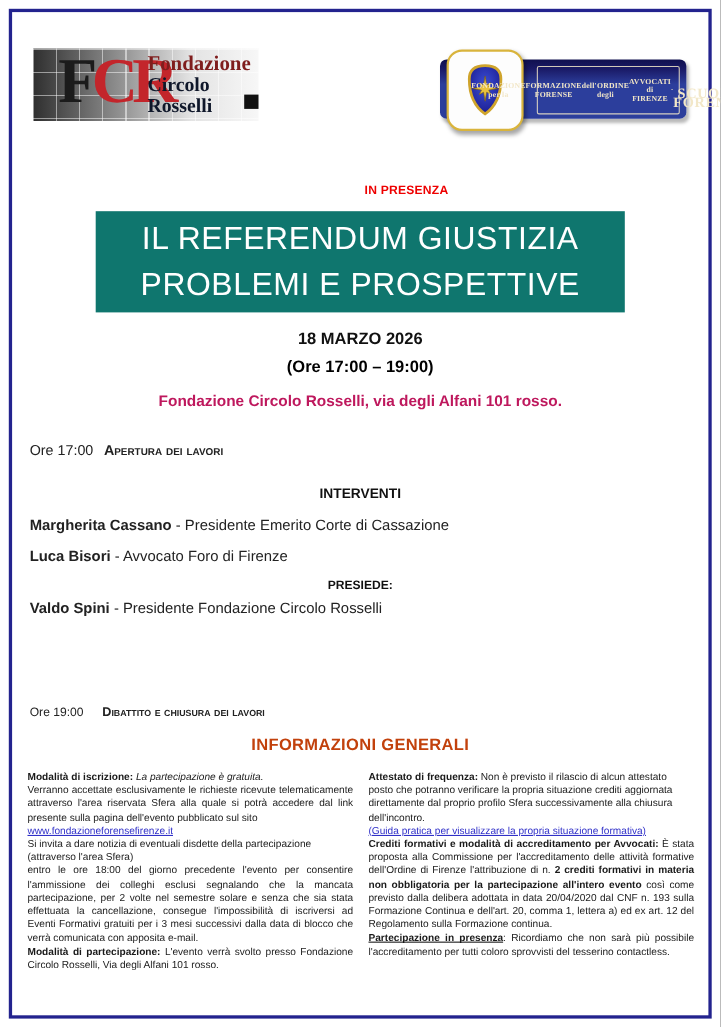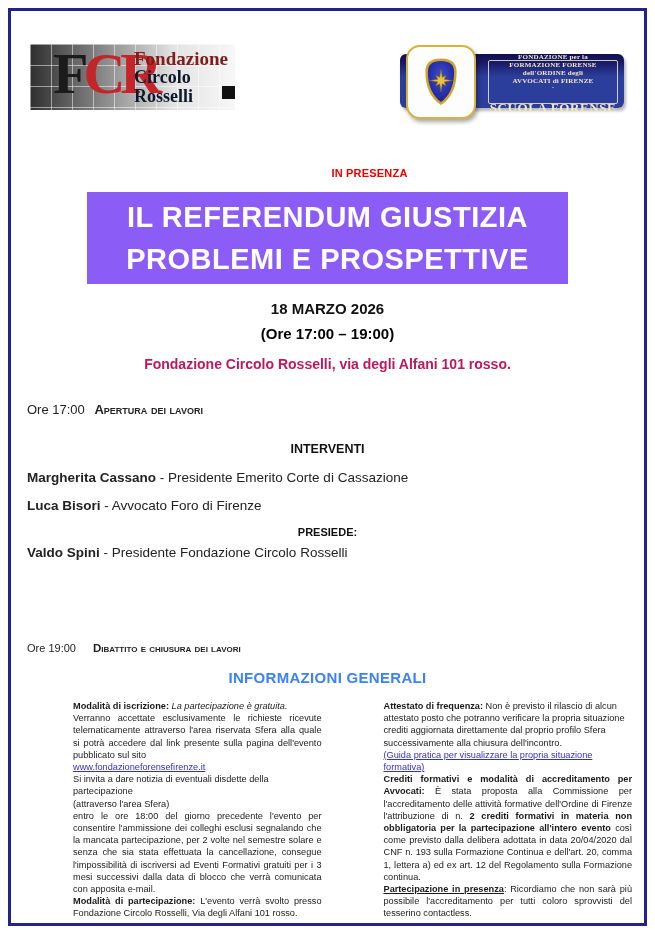--- a/index.html
+++ b/index.html
@@ -44,60 +44,60 @@
     box-shadow:2px 3px 3px rgba(0,0,0,.28);
   }
   .sf-card{
     position:absolute;left:14px;top:0;width:66px;height:70px;background:#fdfdfd;
     border:2px solid #d9b43c;border-radius:14px;box-shadow:2px 3px 4px rgba(0,0,0,.35);
     display:flex;align-items:center;justify-content:center;
   }
   .sf-textpanel{
     position:absolute;left:96px;top:15px;width:128px;height:42px;
     border:1px solid rgba(242,231,200,.85);border-radius:2px;
-    display:flex;flex-direction:column;align-items:center;justify-content:center;
+    display:flex;flex-direction:row;align-items:center;justify-content:center;
     color:#f2e7c8;font-family:"Liberation Serif",serif;font-weight:bold;
     text-align:center;
   }
   .sf-line{font-size:7px;line-height:8px;letter-spacing:.2px;}
   .sf-sep{font-size:6px;line-height:5px;}
   .sf-school{font-size:13px;line-height:8px;margin-top:14px;letter-spacing:.6px;}
 
   
   .center{position:absolute;left:0;width:655px;text-align:center;}
   .presenza{top:167px;font-size:11px;font-weight:bold;color:#EE0000;letter-spacing:.2px;padding-left:42px;}
   .banner{
-    position:absolute;left:87px;top:192px;width:481px;height:92px;background:#8b5cf6;
+    position:absolute;left:87px;top:192px;width:481px;height:92px;background:#0f766e;
     display:flex;flex-direction:column;align-items:center;justify-content:center;
-    color:#ffffff;font-weight:bold;font-size:29px;line-height:42px;letter-spacing:.5px;
+    color:#ffffff;font-weight:normal;font-size:29px;line-height:42px;letter-spacing:.5px;
   }
   .date-line{top:300px;font-size:15px;font-weight:bold;color:#111;}
   .time-line{top:325px;font-size:15px;font-weight:bold;color:#000000;}
   .venue-line{top:356px;font-size:14px;font-weight:bold;color:#be185d;}
 
   
   .row-left{position:absolute;left:27px;color:#222;}
   .opening{top:402px;font-size:13px;}
   .sc-label{font-weight:bold;font-variant:small-caps;margin-left:6px;}
   .interventi{top:442px;font-size:12.5px;font-weight:bold;color:#111;}
   .speaker1{top:470px;font-size:13.5px;}
   .speaker2{top:498px;font-size:13.5px;}
   .presiede{top:526px;font-size:11px;font-weight:bold;color:#111;}
   .chair{top:545px;font-size:13.5px;}
   .sp-name{font-weight:bold;}
   .closing{top:642px;font-size:11px;}
   .closing .sc-label{font-size:11.5px;margin-left:14px;}
-  .info-heading{top:669px;font-size:15px;font-weight:bold;color:#3b82f6;letter-spacing:.3px;}
+  .info-heading{top:669px;font-size:15px;font-weight:bold;color:#c2410c;letter-spacing:.3px;}
 
   
   .info-cols{
     position:absolute;left:25px;top:700px;width:607px;
     display:flex;gap:14px;font-size:9.2px;line-height:12.2px;color:#1a1a1a;
   }
-  .col{width:296px;margin-left:48px;}
+  .col{width:296px;}
   .col p{margin:0;}
   .just{text-align:justify;}
   .b{font-weight:bold;}
   .i{font-style:italic;}
   .u{text-decoration:underline;}
   a.link{color:#3030C8;text-decoration:underline;cursor:pointer;}
   .mt{margin-top:12px;}
 </style>
 </head>
 <body>

